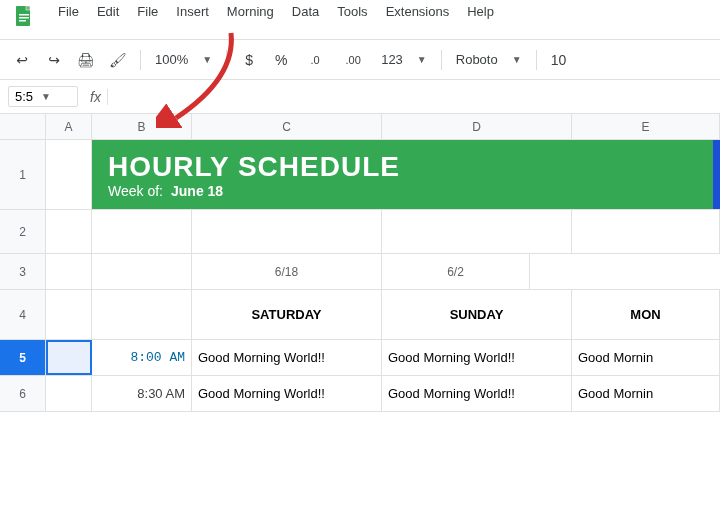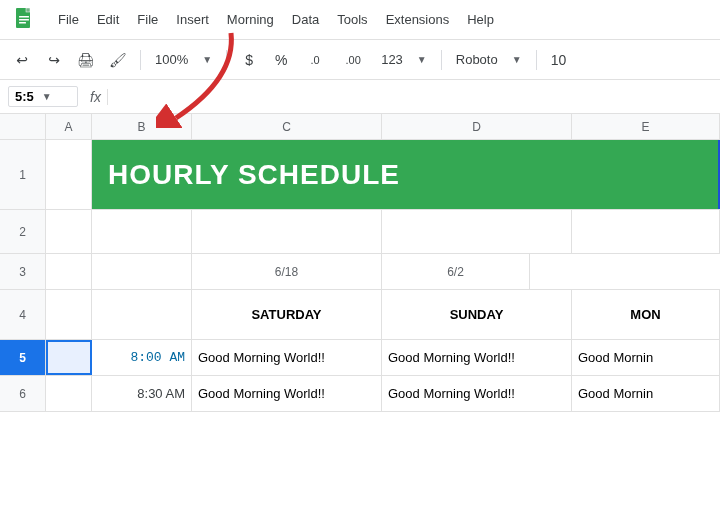--- a/index.html
+++ b/index.html
@@ -1,21 +1,21 @@
 <!DOCTYPE html>
 <html><head>
   <meta charset="utf-8">
   <style>
     * { margin: 0; padding: 0; box-sizing: border-box; }
     body { font-family: Arial, sans-serif; font-size: 13px; background: #fff; width: 720px; height: 518px; overflow: hidden; }
 
     
     .menu-bar {
       display: flex;
-      align-items: center;
+      align-items: flex-start;
       height: 40px;
       background: #fff;
       border-bottom: 1px solid #e0e0e0;
       padding: 0 8px;
       gap: 2px;
     }
     .menu-logo {
       width: 36px;
       height: 36px;
       margin-right: 4px;
@@ -82,21 +82,20 @@
     }
     .cell-ref {
       display: flex;
       align-items: center;
       gap: 8px;
       border: 1px solid #dadce0;
       border-radius: 2px;
       padding: 2px 6px;
       min-width: 70px;
       font-size: 13px;
-      font-weight: bold;
     }
     .formula-icon {
       color: #5f6368;
       font-style: italic;
       font-size: 14px;
       padding: 0 6px;
       border-right: 1px solid #e0e0e0;
       margin-right: 4px;
     }
     .formula-input {
@@ -174,21 +173,21 @@
     .row-5 { height: 36px; background: #fff; }
     .row-6 { height: 36px; }
 
     .merged-green {
       background: #34a853;
       flex: 1;
       display: flex;
       flex-direction: column;
       justify-content: center;
       padding: 17px 16px;
-      border-right: 2px solid #1d4ed8;
+      border-right: 7px solid #1d4ed8;
     }
     .hourly-title {
       color: #fff;
       font-size: 28px;
       font-weight: bold;
       letter-spacing: 1px;
     }
     .week-of-row {
       display: flex;
       align-items: center;
@@ -298,20 +297,24 @@
       <div class="col-header col-c">C</div>
       <div class="col-header col-d">D</div>
       <div class="col-header col-e">E</div>
     </div>
 
     <div class="grid-row row-1">
       <div class="row-num-cell">1</div>
       <div class="cell col-a"></div>
       <div class="merged-green">
         <div class="hourly-title">HOURLY SCHEDULE</div>
+        <div class="week-of-row">
+          <span class="week-of-label">Week of:</span>
+          <span class="week-of-date">June 18</span>
+        </div>
       </div>
     </div>
 
     <div class="grid-row row-2">
       <div class="row-num-cell">2</div>
       <div class="cell col-a"></div>
       <div class="cell col-b"></div>
       <div class="cell col-c"></div>
       <div class="cell col-d"></div>
       <div class="cell col-e"></div>

